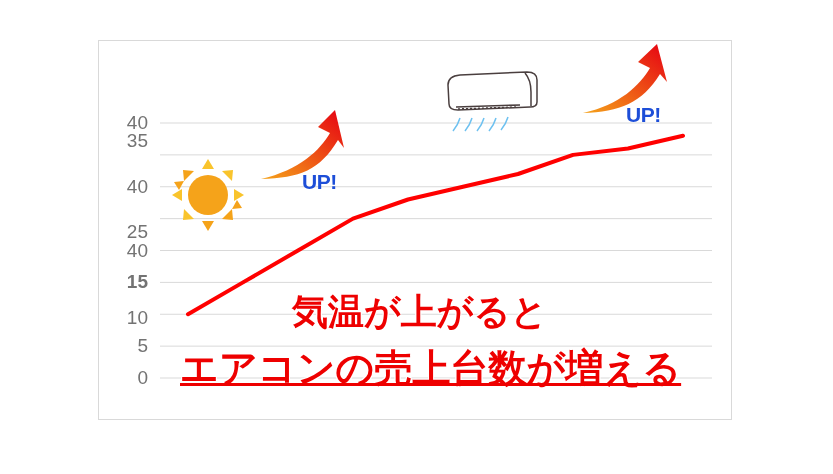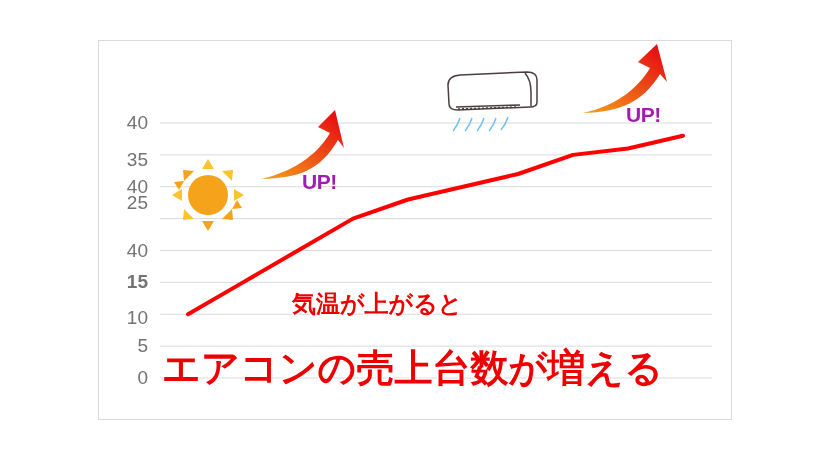--- a/index.html
+++ b/index.html
@@ -1,23 +1,23 @@
 <!DOCTYPE html>
 <html><head>
 <meta charset="utf-8">
 <style>
   html, body { margin:0; padding:0; background:#ffffff; }
   body { width:833px; height:474px; position:relative; overflow:hidden; font-family:"Liberation Sans", sans-serif; }
   .frame { position:absolute; left:98px; top:40px; width:634px; height:380px; border:1px solid #d9d9d9; box-sizing:border-box; background:#fff; }
   .ytick { position:absolute; left:108px; width:40px; text-align:right; font-size:19px; color:#737373; transform:translateY(-50%); }
   svg.plot { position:absolute; left:0; top:0; }
   .caption { position:absolute; left:0; width:833px; text-align:center; color:#ee0000; font-weight:bold; font-family:"DejaVu Sans", sans-serif; text-shadow: 1px 1px 0 #fff, -1px -1px 0 #fff, 1px -1px 0 #fff, -1px 1px 0 #fff; }
-  .cap1 { top:288px; font-size:24px; left:128px;text-align:right; }
+  .cap1 { top:288px; font-size:36px; left:128px;text-align:right; }
   .cap2 { top:343px; font-size:38px; left:8px; }
-  .up { position:absolute; color:#a21caf; font-weight:bold; font-size:21px; font-family:"Liberation Sans", sans-serif; letter-spacing:-0.5px;text-align:center; }
+  .up { position:absolute; color:#1d4ed8; font-weight:bold; font-size:21px; font-family:"Liberation Sans", sans-serif; letter-spacing:-0.5px;text-align:center; }
 </style>
 </head>
 <body>
 
 <div class="frame"></div>
 
 <svg class="plot" width="833" height="474">
   <defs>
     <linearGradient id="arrowGrad" x1="0" y1="1" x2="1" y2="0">
       <stop offset="0" stop-color="#f5a31a"></stop>
@@ -75,23 +75,23 @@
     <path d="M508,117 Q506,124 501,130"></path>
   </g>
 </svg>
 
 <div id="yticks">
     <div class="ytick" style="top: 378px;">0</div>
     <div class="ytick" style="top: 346.125px;">5</div>
     <div class="ytick" style="top: 318px;">10</div>
     <div class="ytick" style="top: 282.375px; font-weight: bold;">15</div>
     <div class="ytick" style="top: 250.5px;">40</div>
-    <div class="ytick" style="top: 203px;">25</div>
+    <div class="ytick" style="top: 232px;">25</div>
     <div class="ytick" style="top: 186.75px;">40</div>
-    <div class="ytick" style="top: 160px; text-align: right;">35</div>
+    <div class="ytick" style="top: 141px; text-align: right;">35</div>
     <div class="ytick" style="top: 123px;">40</div>
   </div>
 
 <div class="up" style="left:302px; top:170px;">UP!</div>
 <div class="up" style="left:626px; top:103px;">UP!</div>
 
 <div class="caption cap1" style="width:auto;left:292px;">気温が上がると</div>
-<div class="caption cap2" style="width:auto;left:162px;">エアコンの売上台数が増える</div>
+<div class="caption cap2" style="width:auto;left:180px;text-decoration:underline;">エアコンの売上台数が増える</div>
 
 </body></html>

